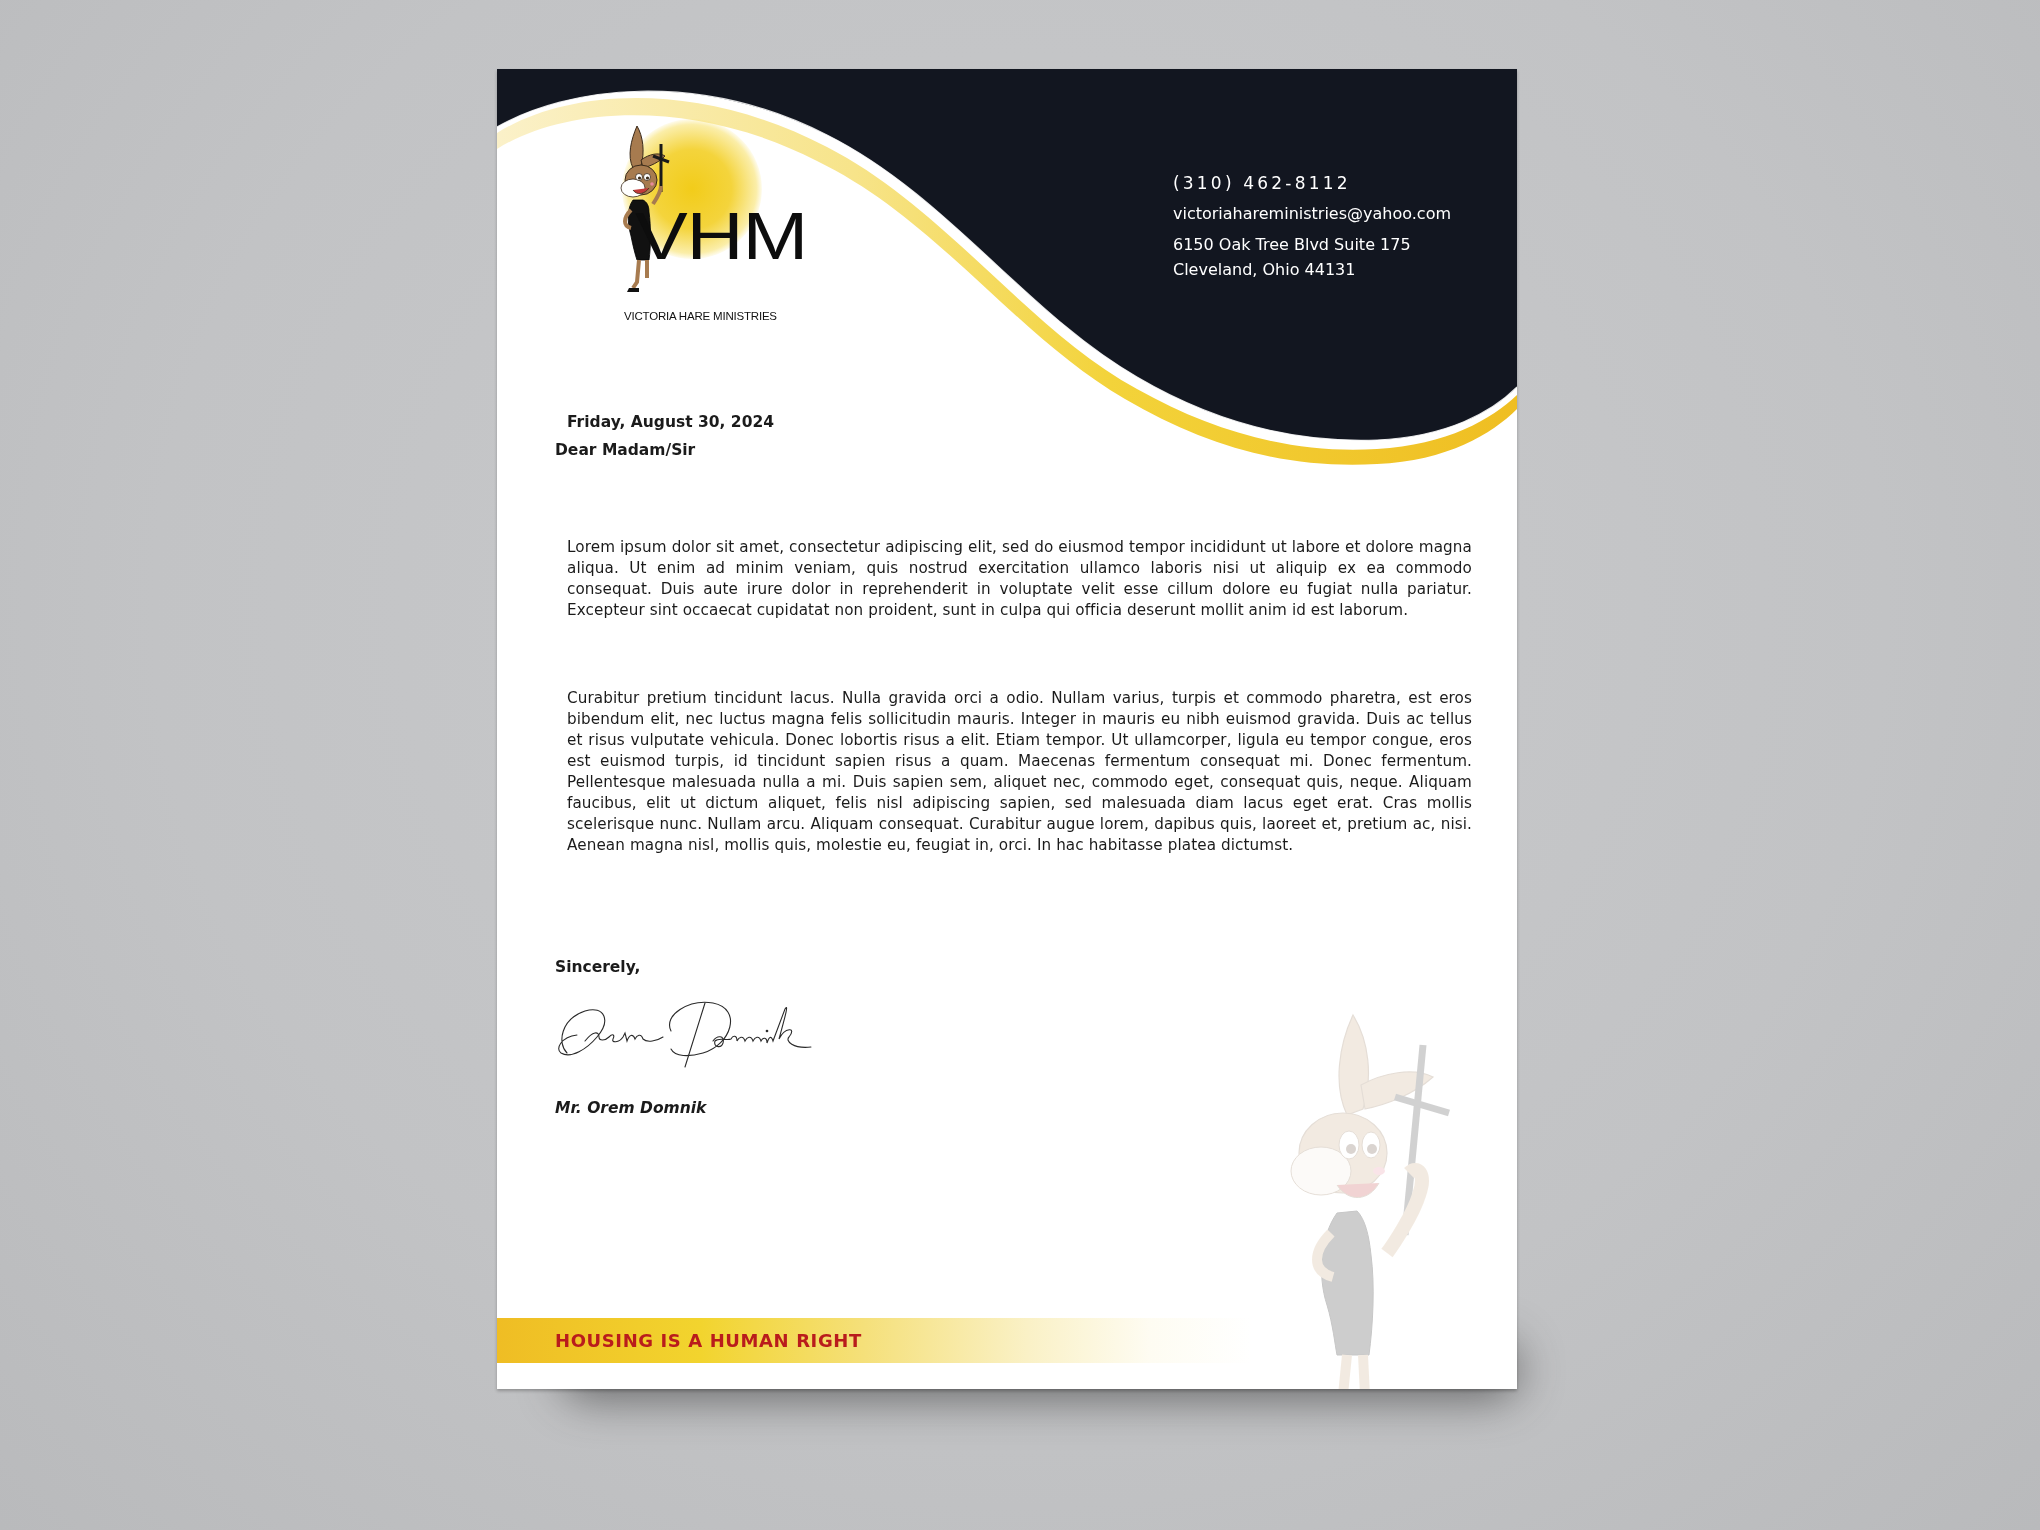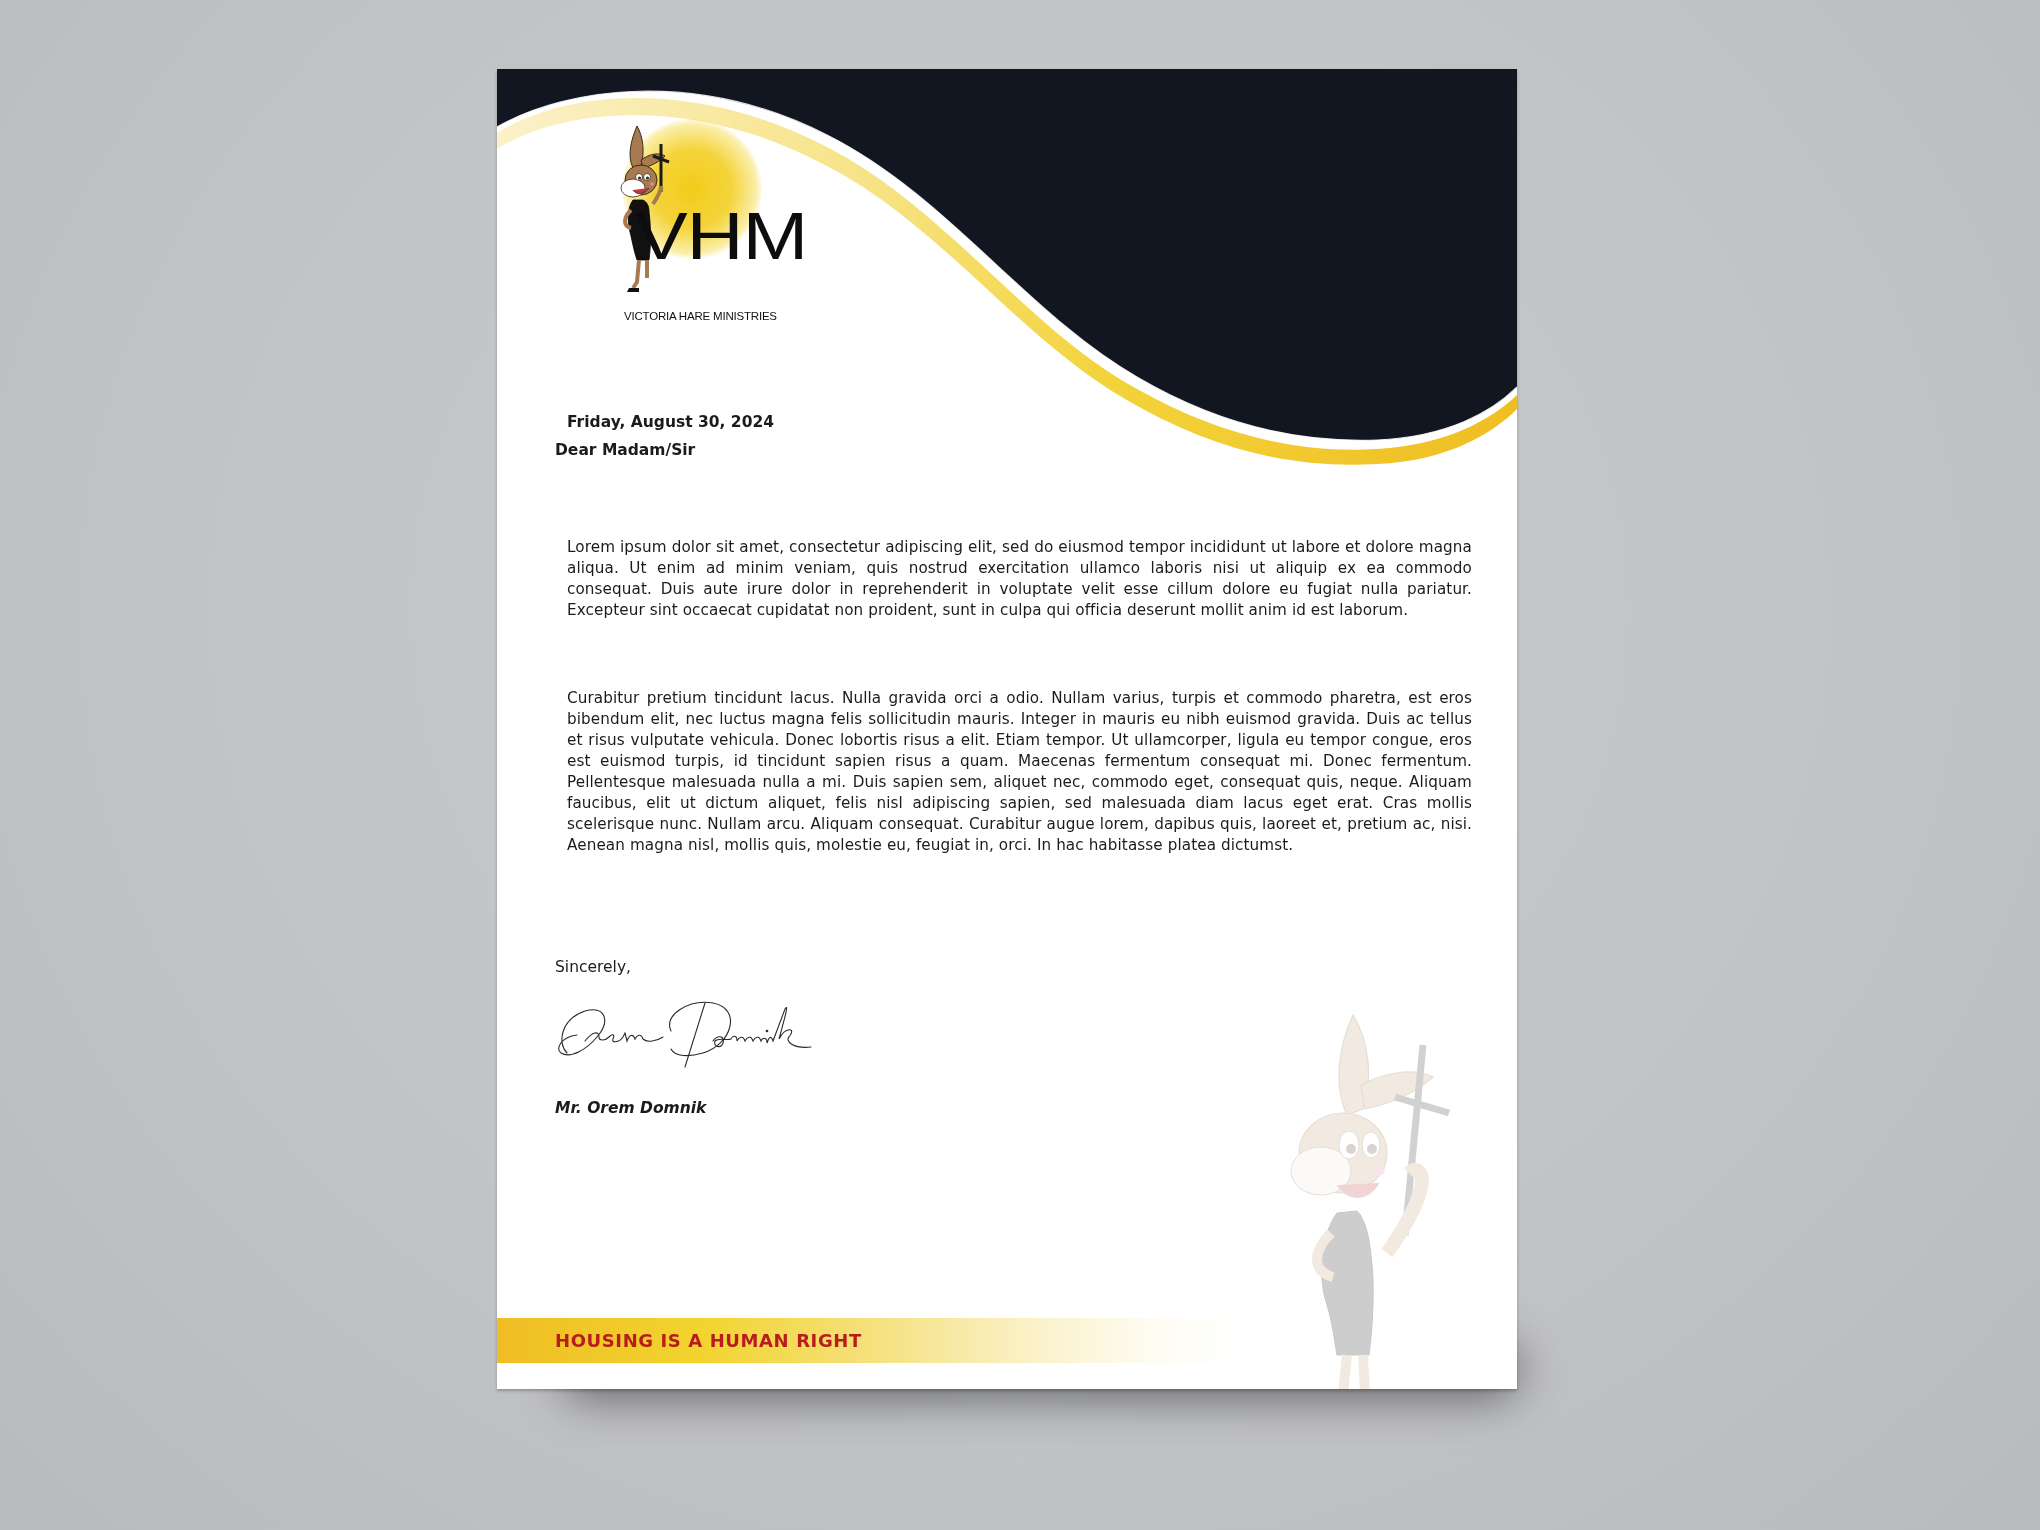--- a/index.html
+++ b/index.html
@@ -86,21 +86,21 @@
   .para {
     position: absolute; left: 12px; width: 905px;
     font-size: 15.2px; line-height: 21px;
     text-align: justify;
     letter-spacing: 0.1px;
   }
   .para1 { top: 453px; }
   .para2 { top: 604px; }
   .closing {
     position: absolute; top: 889px; left: 0;
-    font-size: 15.5px; font-weight: normal;
+    font-size: 15.5px; font-weight: bold;
   }
   .signature {
     position: absolute; top: 928px; left: -2px;
   }
   .signer {
     position: absolute; top: 1030px; left: 0;
     font-size: 15.5px; font-weight: bold; white-space: nowrap; font-style: italic;
   }
   .watermark {
     position: absolute; left: 776px; top: 936px; opacity: 1;
@@ -166,20 +166,26 @@
       <path d="M34,88 C26,96 26,104 34,106" stroke="#a77b4f" stroke-width="4" fill="none"></path>
 
       <path d="M42,138 L40,160 L36,166" stroke="#a77b4f" stroke-width="4" fill="none"></path>
       <path d="M50,138 L50,156" stroke="#a77b4f" stroke-width="4" fill="none"></path>
       <path d="M32,166 L42,166 L42,170 L30,170 Z" fill="#111"></path>
     </svg>
     <div class="logo-mark">VHM</div>
     <div class="logo-sub">VICTORIA HARE MINISTRIES</div>
   </div>
 
+  <div class="contact">
+    <div class="phone">(310) 462-8112</div>
+    <div class="line">victoriahareministries@yahoo.com</div>
+    <div class="line tight">6150 Oak Tree Blvd Suite 175</div>
+    <div class="line">Cleveland, Ohio 44131</div>
+  </div>
 
   <div class="content">
     <div class="date">Friday, August 30, 2024</div>
     <div class="greeting">Dear Madam/Sir</div>
     <p class="para para1">Lorem ipsum dolor sit amet, consectetur adipiscing elit, sed do eiusmod tempor incididunt ut labore et dolore magna aliqua. Ut enim ad minim veniam, quis nostrud exercitation ullamco laboris nisi ut aliquip ex ea commodo consequat. Duis aute irure dolor in reprehenderit in voluptate velit esse cillum dolore eu fugiat nulla pariatur. Excepteur sint occaecat cupidatat non proident, sunt in culpa qui officia deserunt mollit anim id est laborum.</p>
     <p class="para para2">Curabitur pretium tincidunt lacus. Nulla gravida orci a odio. Nullam varius, turpis et commodo pharetra, est eros bibendum elit, nec luctus magna felis sollicitudin mauris. Integer in mauris eu nibh euismod gravida. Duis ac tellus et risus vulputate vehicula. Donec lobortis risus a elit. Etiam tempor. Ut ullamcorper, ligula eu tempor congue, eros est euismod turpis, id tincidunt sapien risus a quam. Maecenas fermentum consequat mi. Donec fermentum. Pellentesque malesuada nulla a mi. Duis sapien sem, aliquet nec, commodo eget, consequat quis, neque. Aliquam faucibus, elit ut dictum aliquet, felis nisl adipiscing sapien, sed malesuada diam lacus eget erat. Cras mollis scelerisque nunc. Nullam arcu. Aliquam consequat. Curabitur augue lorem, dapibus quis, laoreet et, pretium ac, nisi. Aenean magna nisl, mollis quis, molestie eu, feugiat in, orci. In hac habitasse platea dictumst.</p>
     <div class="closing">Sincerely,</div>
     <svg class="signature" width="310" height="80" viewBox="0 0 310 80">
       <g fill="none" stroke="#2a2a2a" stroke-width="1.1" stroke-linecap="round">
 

